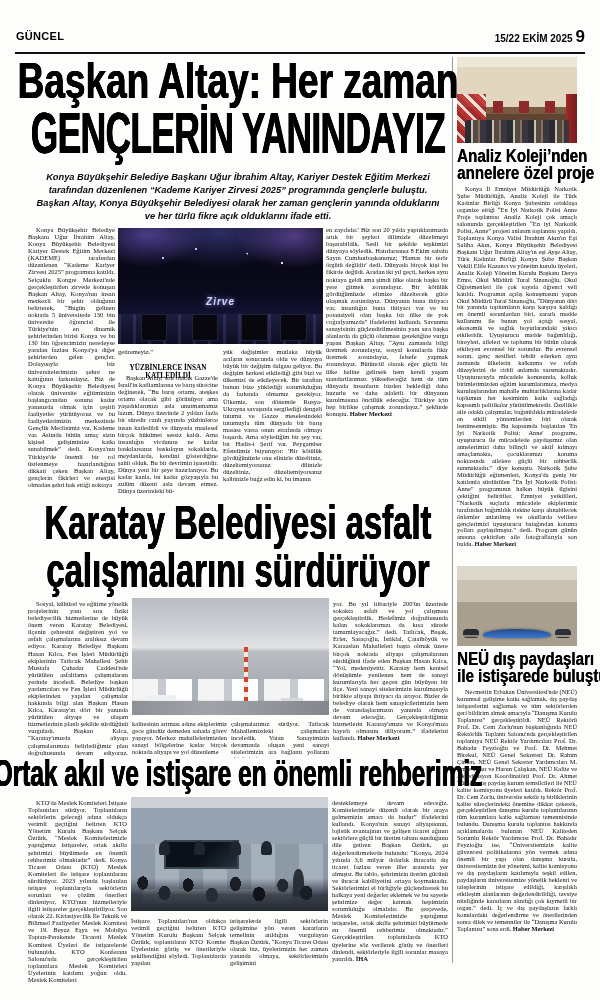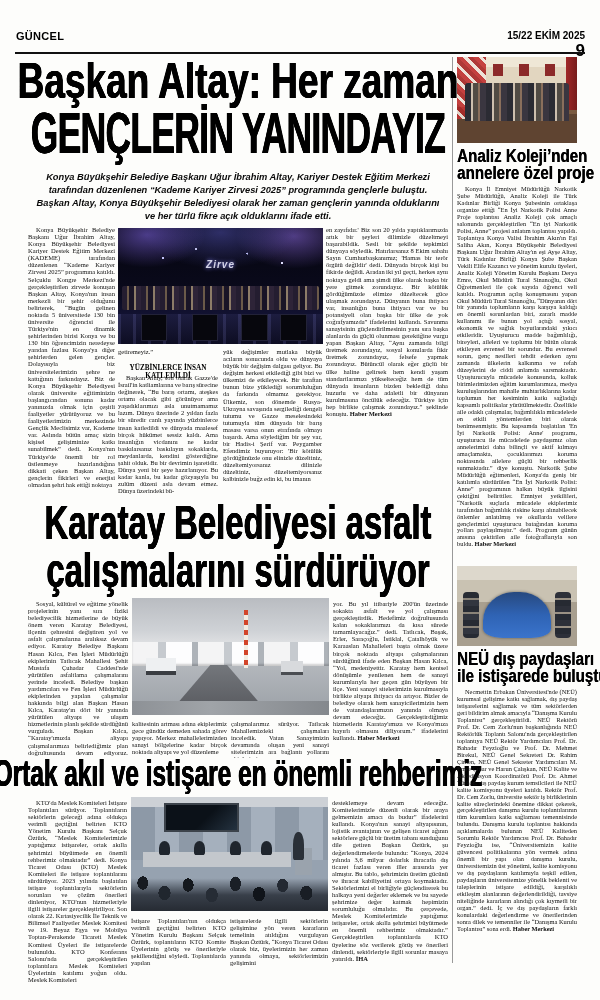--- a/index.html
+++ b/index.html
@@ -6,41 +6,41 @@
   .page{position:relative;width:600px;height:1000px;background:#fdfdfb;overflow:hidden;
         font-family:"Liberation Serif",serif;color:#000;margin:0 auto;}
   .abs{position:absolute;}
   
   .section-label{left:16px;top:30px;font:bold 11px "Liberation Sans",sans-serif;letter-spacing:.3px;}
   .logo-wrap{left:50%;top:22px;transform:translateX(-50%);text-align:center;}
   .logo-box{display:inline-block;background:#000;color:#f6d300;font:italic bold 11px "Liberation Sans",sans-serif;
             padding:2px 7px 3px;letter-spacing:.4px;}
   .logo-bar{width:62px;height:3px;background:#000;margin:1px auto 1px;}
   .logo-url{font:4.5px "Liberation Sans",sans-serif;color:#444;}
-  .dateline{right:15px;top:30px;font:bold 10px "Liberation Sans",sans-serif;display:flex;align-items:flex-end;gap:3px;flex-direction:column;}
+  .dateline{right:15px;top:30px;font:bold 10px "Liberation Sans",sans-serif;display:flex;align-items:flex-end;gap:3px;}
   .pagenum{font:bold 17px "Liberation Sans",sans-serif;line-height:.8;}
   .header-rule{left:15px;right:15px;top:52px;height:2px;background:#111;}
   .v-rule{left:452px;top:57px;width:1px;height:906px;background:#999;}
   
   .bighead{position:absolute;white-space:nowrap;font-family:"Liberation Sans",sans-serif;font-weight:bold;
            color:#000;line-height:1;text-shadow:.5px 0 0 #000,-.5px 0 0 #000,0 .4px 0 #000;}
   .center-head{left:238px;}
   .sb-head{left:457px;transform-origin:left center;transform:scaleX(.84);
            font-family:"Liberation Sans",sans-serif;font-weight:bold;white-space:nowrap;
            font-size:18px;line-height:1;text-shadow:.4px 0 0 #000;position:absolute;}
   
   .lead{left:32px;top:171px;width:412px;font:italic bold 9.3px "Liberation Sans",sans-serif;
         text-align:center;line-height:1.4;color:#0a0a0a;}
   .bodytext{font-size:6.5px;line-height:1.09;text-align:justify;overflow:hidden;color:#111;word-spacing:-.2px;}
   .indent{text-indent:8px;}
   .subhead{font:bold 7.2px "Liberation Serif",serif;text-align:center;line-height:1.15;margin-top:8px;}
   .sig{font-weight:bold;}
   
   .photo{position:absolute;overflow:hidden;background:#888;}
-  .ph-layer{position:absolute;}
+  .ph-layer{position:absolute;margin-top:37px;}
   
   .a1-photo{left:118px;top:228px;width:205px;height:116px;background:
     radial-gradient(90px 50px at 14% 6%,rgba(120,95,215,.6),transparent 65%),
     radial-gradient(120px 55px at 50% 4%,rgba(80,80,175,.55),transparent 65%),
     radial-gradient(90px 50px at 86% 7%,rgba(140,105,225,.55),transparent 65%),
     radial-gradient(2px 2px at 22% 26%,#cfd3ff 50%,transparent 55%),
     radial-gradient(2px 2px at 38% 18%,#e6e8ff 50%,transparent 55%),
     radial-gradient(2px 2px at 63% 22%,#cfd3ff 50%,transparent 55%),
     radial-gradient(2px 2px at 80% 30%,#e6e8ff 50%,transparent 55%),
     linear-gradient(180deg,#05050e 0%,#0a0a1c 55%,#141438 80%,#1b1b42 100%);}

